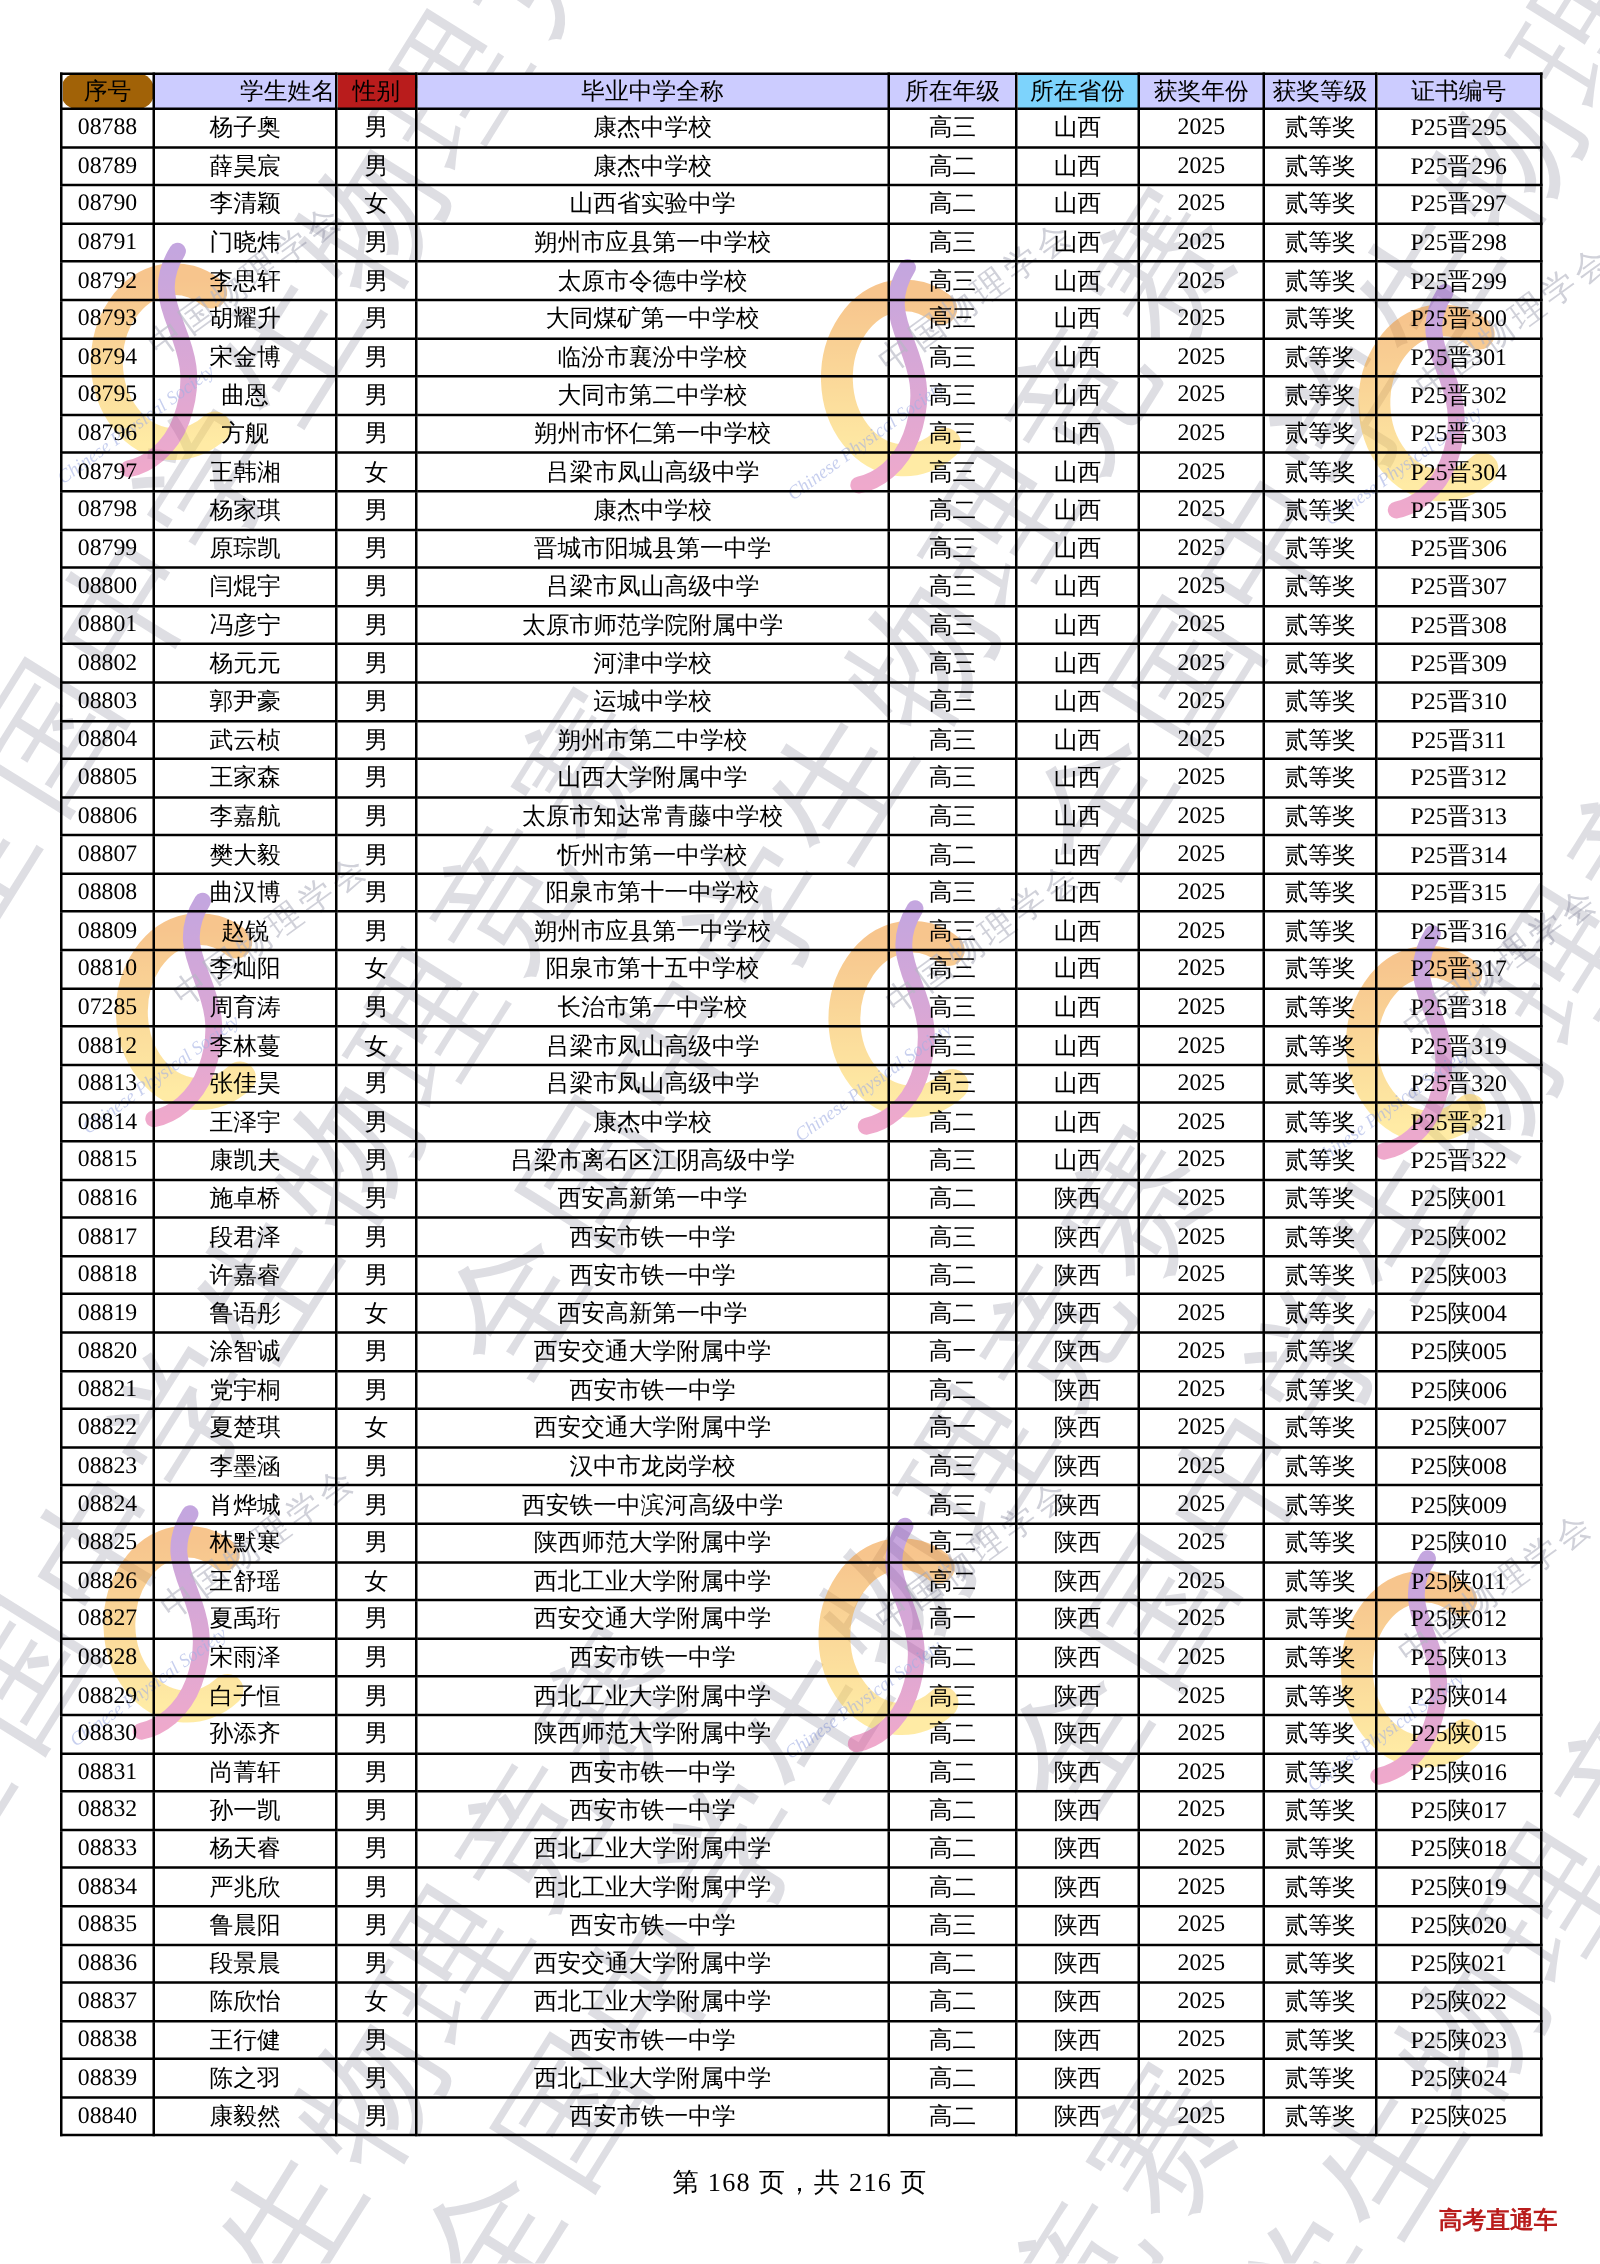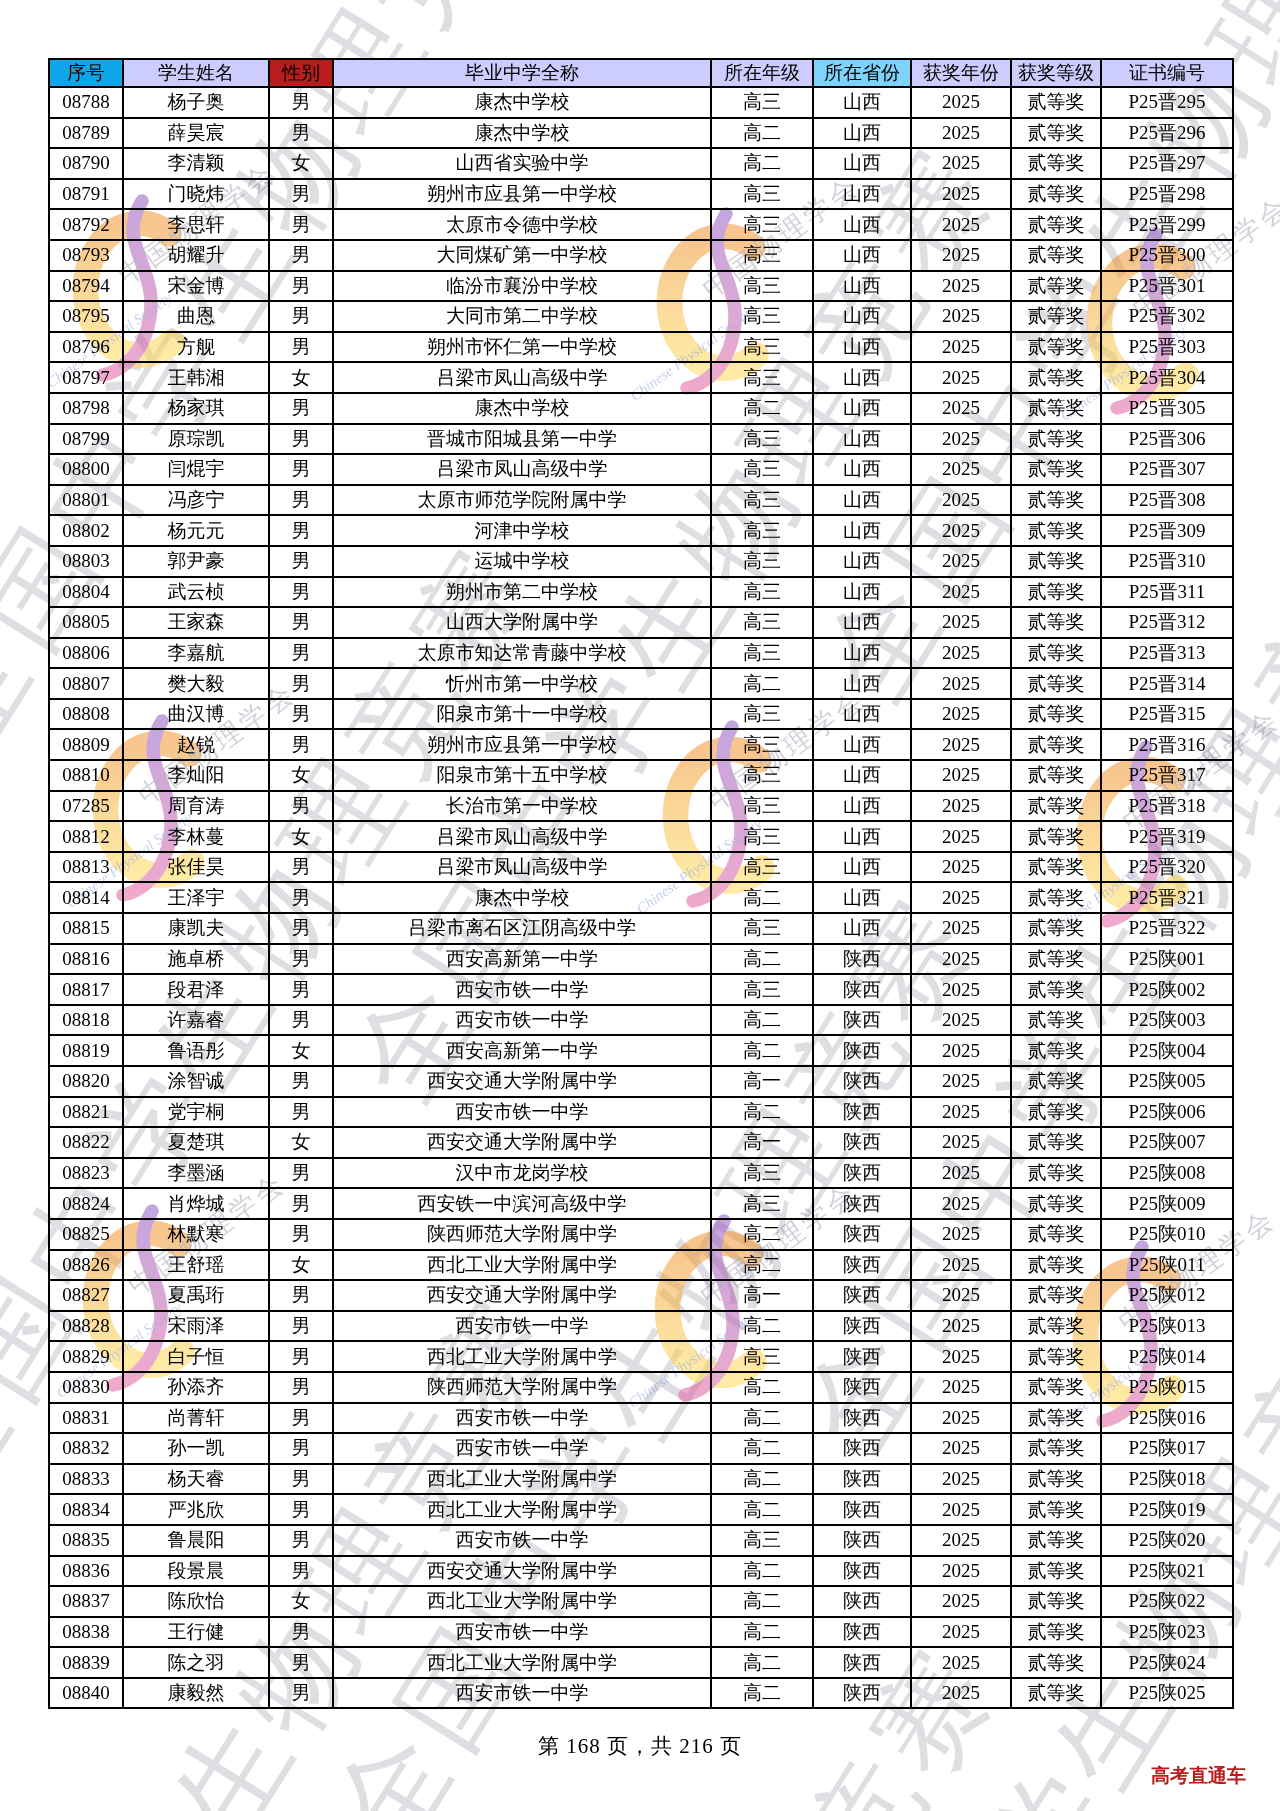--- a/index.html
+++ b/index.html
@@ -214,22 +214,22 @@
         <col style="width:64px">
       <col style="width:378px">
         <col style="width:102px">
         <col style="width:98px">
       <col style="width:100px">
         <col style="width:90px">
         <col style="width:132px">
     </colgroup>
     <thead>
       <tr>
-        <th style="background: #0ea5e9;">序号</th>
-        <th style="background: rgb(204, 204, 255);">学生姓名</th>
+        <th style="background: #a16207; border-radius: 12px;">序号</th>
+        <th style="background: rgb(204, 204, 255); text-align: right;">学生姓名</th>
         <th style="background: #b91c1c;">性别</th>
         <th style="background: rgb(204, 204, 255);">毕业中学全称</th>
         <th style="background: rgb(204, 204, 255);">所在年级</th>
         <th style="background: #7dd3fc;">所在省份</th>
         <th style="background: rgb(204, 204, 255);">获奖年份</th>
         <th style="background: rgb(204, 204, 255);">获奖等级</th>
         <th style="background: rgb(204, 204, 255); font-family: Liberation Mono, monospace;">证书编号</th>
       </tr>
     </thead>
     <tbody>

